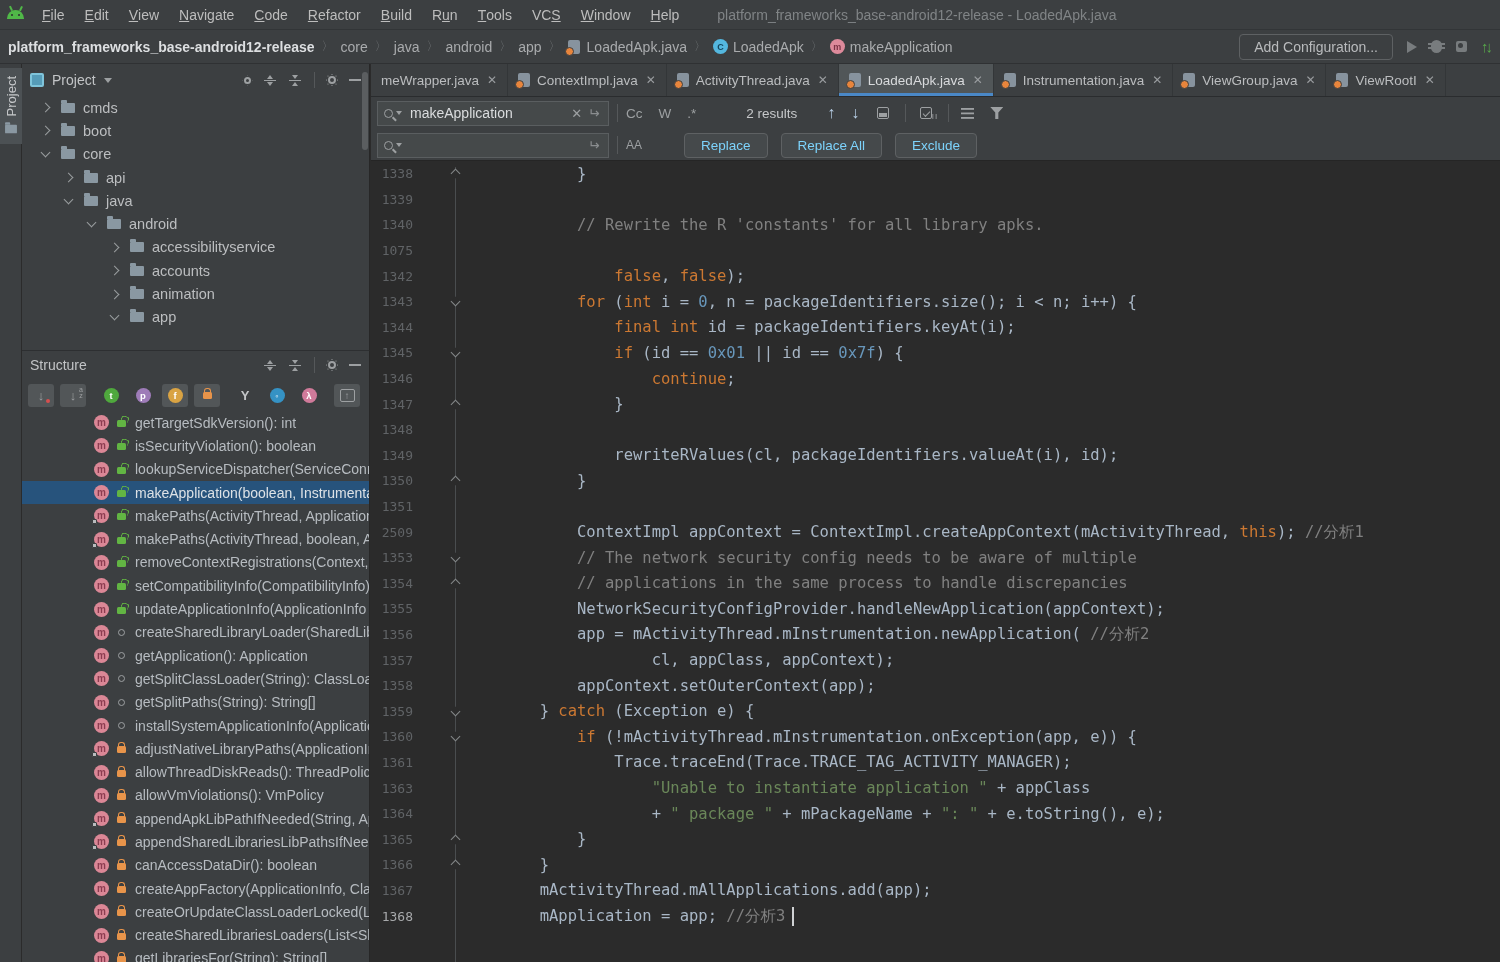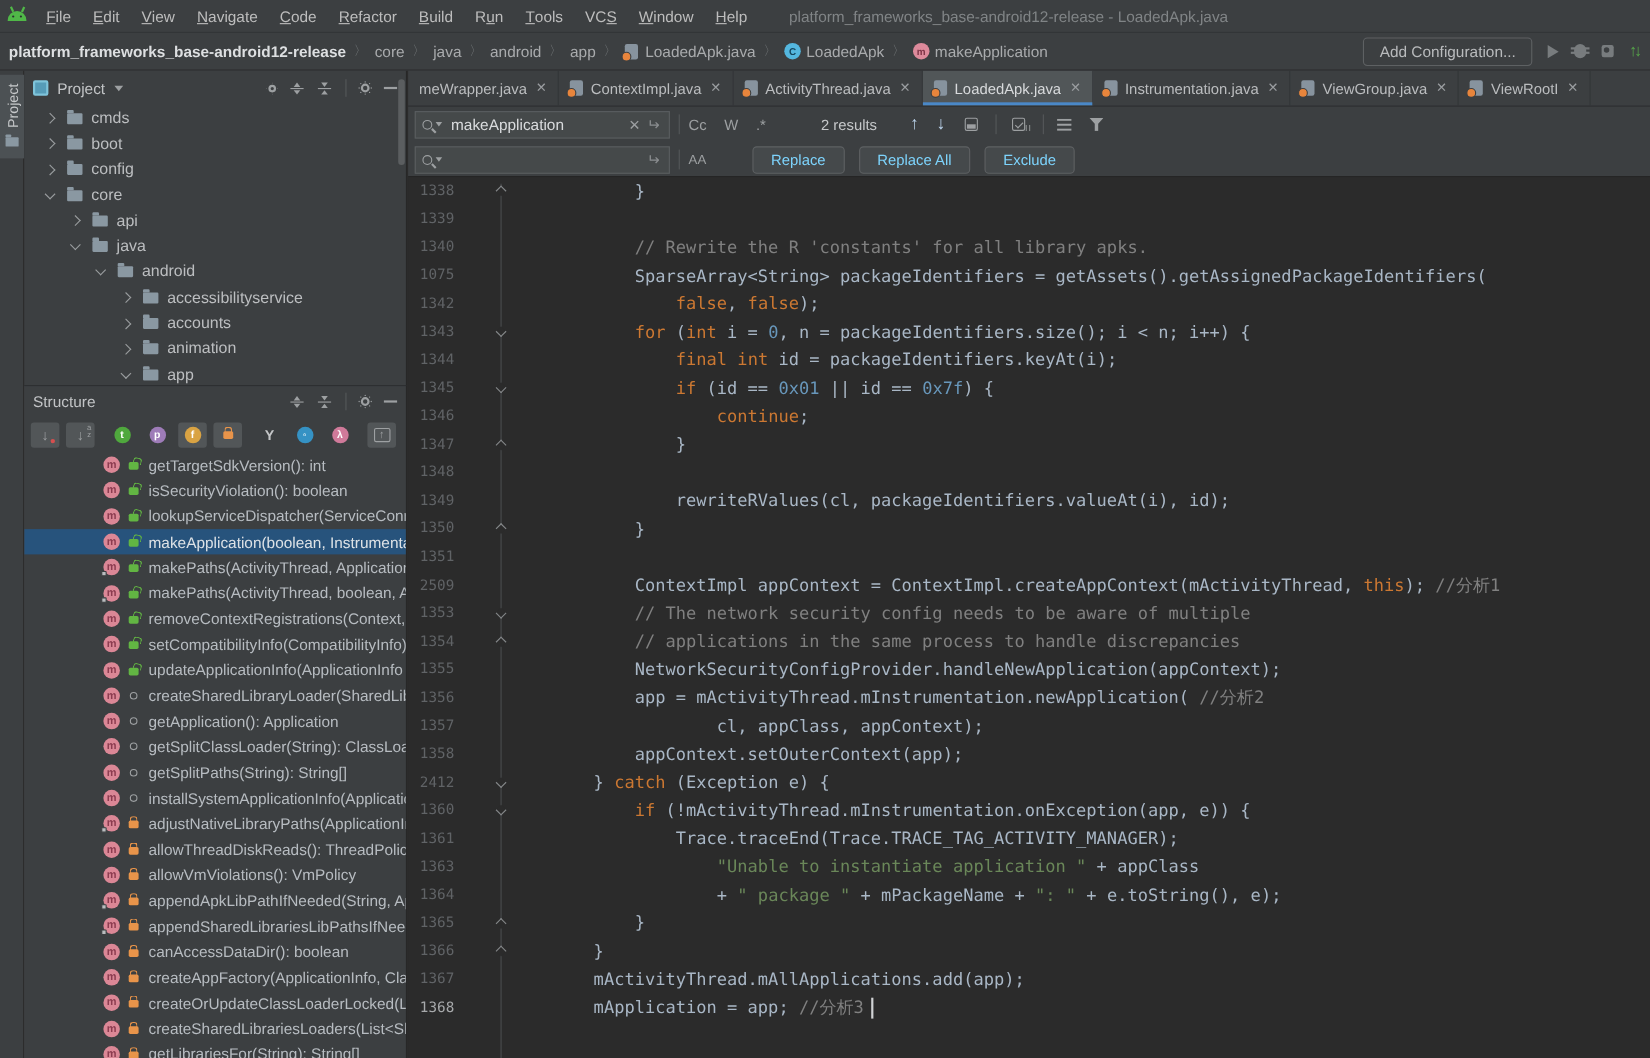--- a/index.html
+++ b/index.html
@@ -249,25 +249,20 @@
         <span class="chev col"></span>
         <span class="folder"></span>
         <span>cmds</span>
       </div>
       <div class="tree-row" style="padding-left: 20px;">
         <span class="chev col"></span>
         <span class="folder"></span>
         <span>boot</span>
       </div>
       <div class="tree-row" style="padding-left: 20px;">
-        <span class="chev col"></span>
-        <span class="folder"></span>
-        <span>config</span>
-      </div>
-      <div class="tree-row" style="padding-left: 20px;">
         <span class="chev exp"></span>
         <span class="folder"></span>
         <span>core</span>
       </div>
       <div class="tree-row" style="padding-left: 43px;">
         <span class="chev col"></span>
         <span class="folder"></span>
         <span>api</span>
       </div>
       <div class="tree-row" style="padding-left: 43px;">
@@ -579,21 +574,20 @@
           <span class="ctext"></span>
         </div>
         <div class="cline">
           <span class="lnum">1340</span>
           <span class="foldcol"></span>
           <span class="ctext"><span class="seg-c">            // Rewrite the R 'constants' for all library apks.</span></span>
         </div>
         <div class="cline">
           <span class="lnum">1075</span>
           <span class="foldcol"></span>
-          <span class="ctext"><span class="seg-p">            SparseArray&lt;String&gt; packageIdentifiers = getAssets().getAssignedPackageIdentifiers(</span></span>
         </div>
         <div class="cline">
           <span class="lnum">1342</span>
           <span class="foldcol"></span>
           <span class="ctext"><span class="seg-p">                </span><span class="seg-k">false</span><span class="seg-p">, </span><span class="seg-k">false</span><span class="seg-p">);</span></span>
         </div>
         <div class="cline">
           <span class="lnum">1343</span>
           <span class="foldcol">
             <span class="fold dn"></span>
@@ -679,21 +673,21 @@
           <span class="lnum">1357</span>
           <span class="foldcol"></span>
           <span class="ctext"><span class="seg-p">                    cl, appClass, appContext);</span></span>
         </div>
         <div class="cline">
           <span class="lnum">1358</span>
           <span class="foldcol"></span>
           <span class="ctext"><span class="seg-p">            appContext.setOuterContext(app);</span></span>
         </div>
         <div class="cline">
-          <span class="lnum">2412</span>
+          <span class="lnum">1359</span>
           <span class="foldcol">
             <span class="fold dn"></span>
           </span>
           <span class="ctext"><span class="seg-p">        } </span><span class="seg-k">catch</span><span class="seg-p"> (Exception e) {</span></span>
         </div>
         <div class="cline">
           <span class="lnum">1360</span>
           <span class="foldcol">
             <span class="fold dn"></span>
           </span>

